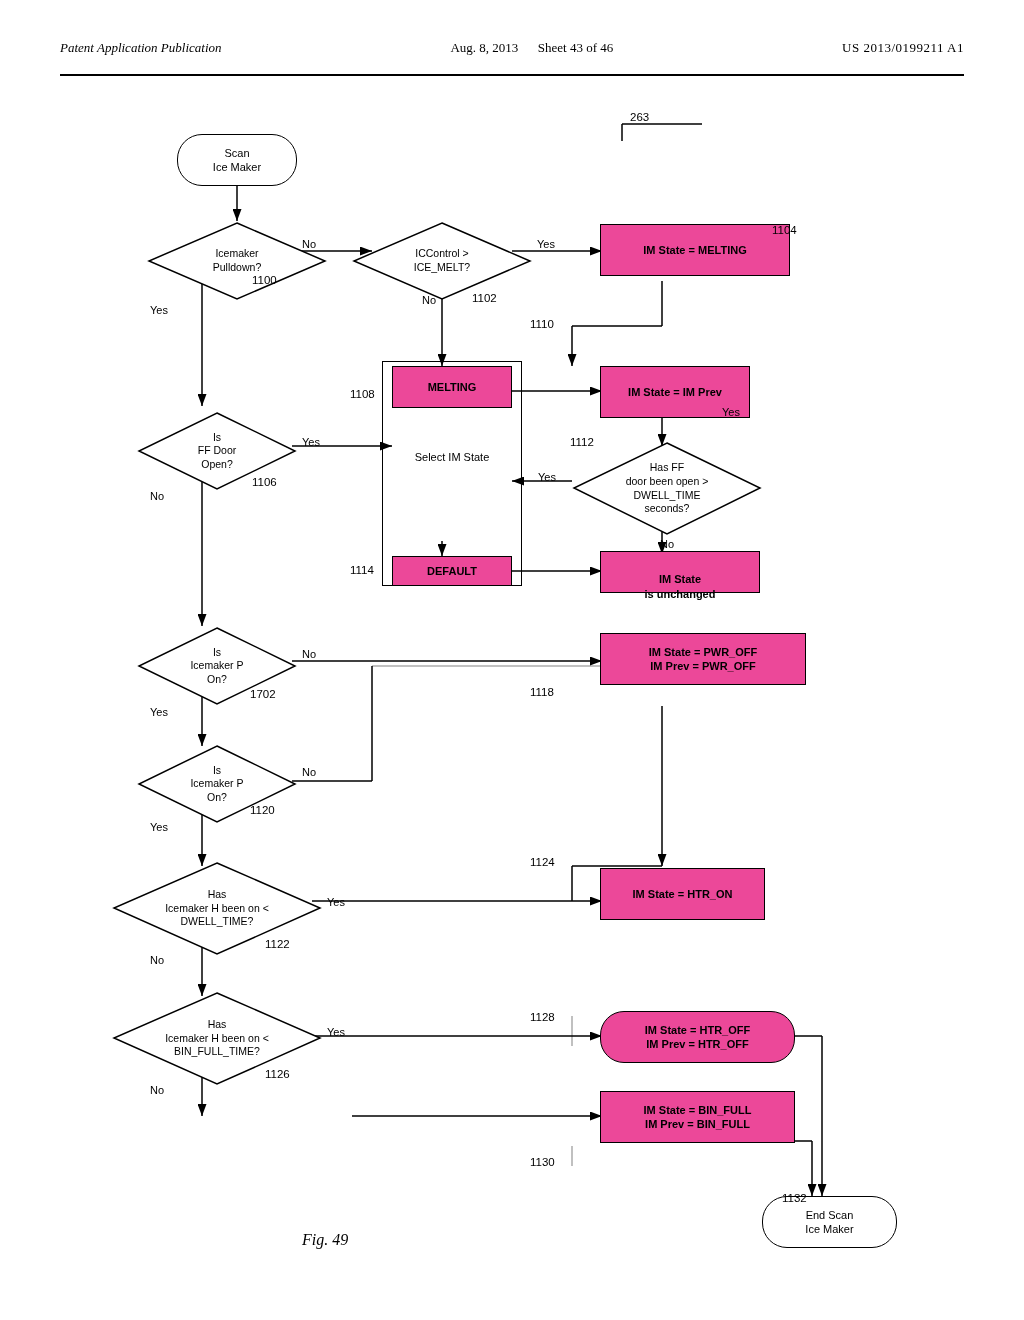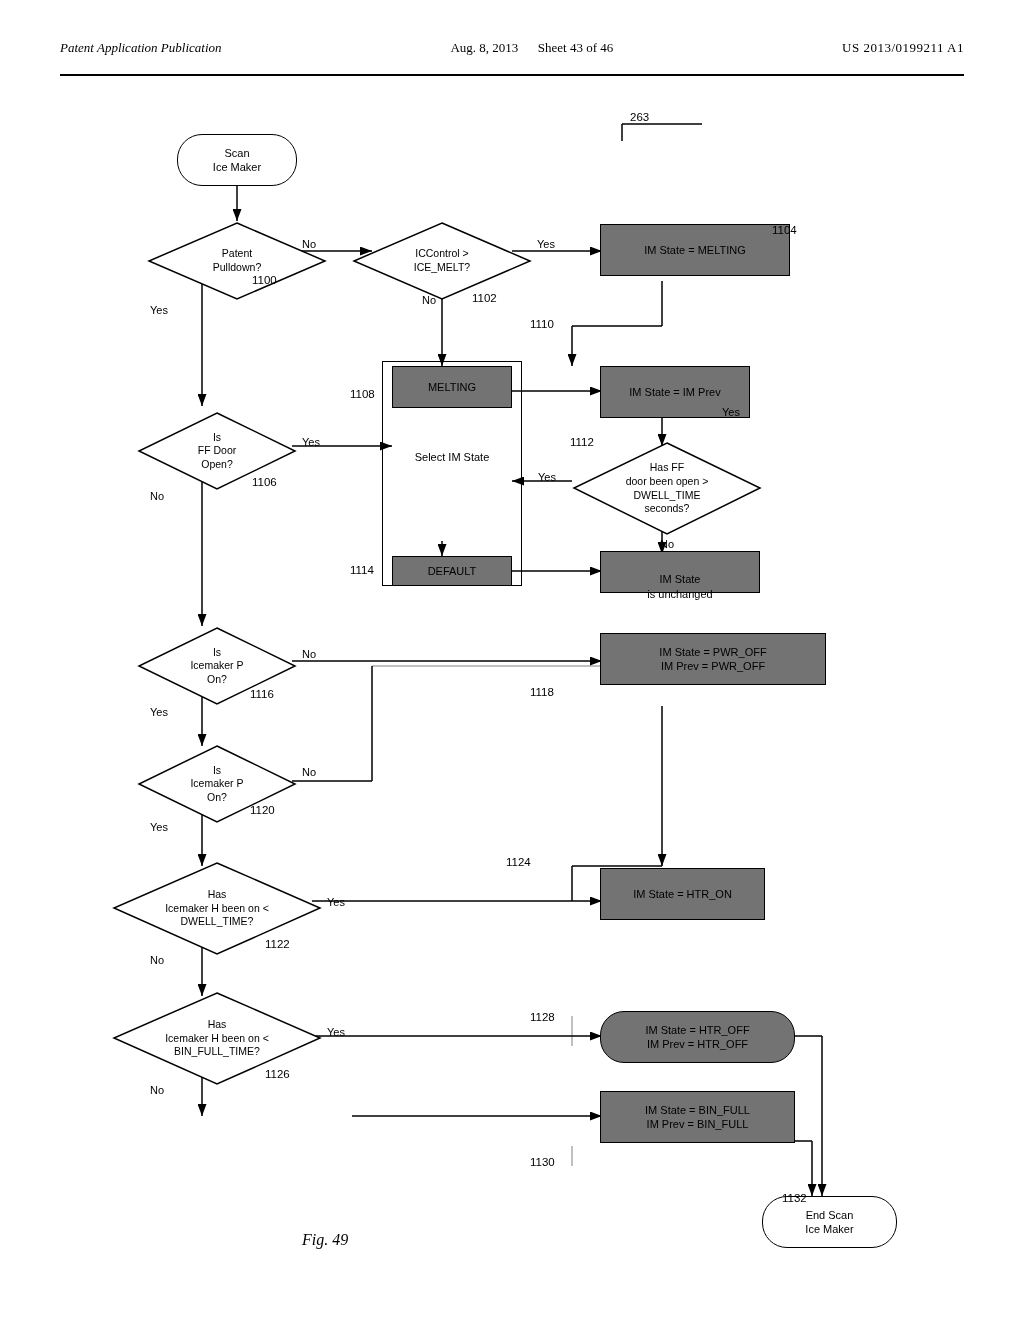--- a/index.html
+++ b/index.html
@@ -54,21 +54,22 @@
     
     .fc-terminal {
       border: 1.5px solid #000;
       border-radius: 25px;
       background: #fff;
     }
 
     
     .fc-rect {
       border: 1.5px solid #000;
-      background: #737373;
+      background: #ec4899;
+      font-weight: bold;
     }
 
     
     .fc-diamond {
       background: transparent;
       border: none;
     }
     .fc-diamond svg {
       position: absolute;
       top: 0; left: 0;
@@ -215,21 +216,21 @@
 
     <div class="fc-shape fc-terminal" style="left:95px; top:28px; width:120px; height:52px;">
       <span style="white-space:pre-line;">Scan
 Ice Maker</span>
     </div>
 
     <div class="fc-shape fc-diamond" style="left:65px; top:115px; width:180px; height:80px;">
       <svg viewBox="0 0 180 80" width="180" height="80">
         <polygon points="90,2 178,40 90,78 2,40" fill="white" stroke="black" stroke-width="1.5"></polygon>
       </svg>
-      <div class="diamond-text" style="white-space:pre-line;">Patent
+      <div class="diamond-text" style="white-space:pre-line;">Icemaker
 Pulldown?</div>
     </div>
 
     <div class="fc-ref" style="left:170px; top:168px;">1100</div>
 
     <div class="fc-label" style="left:220px; top:132px;">No</div>
 
     <div class="fc-label" style="left:68px; top:198px;">Yes</div>
 
     <div class="fc-shape fc-diamond" style="left:270px; top:115px; width:180px; height:80px;">
@@ -318,27 +319,27 @@
 
     <div class="fc-shape fc-diamond" style="left:55px; top:520px; width:160px; height:80px;">
       <svg viewBox="0 0 160 80" width="160" height="80">
         <polygon points="80,2 158,40 80,78 2,40" fill="white" stroke="black" stroke-width="1.5"></polygon>
       </svg>
       <div class="diamond-text" style="white-space:pre-line;">Is
 Icemaker P
 On?</div>
     </div>
 
-    <div class="fc-ref" style="left:168px; top:582px;">1116</div>
+    <div class="fc-ref" style="left:168px; top:582px;">1702</div>
 
     <div class="fc-label" style="left:220px; top:542px;">No</div>
 
     <div class="fc-label" style="left:68px; top:600px;">Yes</div>
 
-    <div class="fc-shape fc-rect" style="left:518px; top:527px; width:226px; height:52px;">
+    <div class="fc-shape fc-rect" style="left:518px; top:527px; width:206px; height:52px;">
       <span style="white-space:pre-line; font-size:11px;">IM State = PWR_OFF
 IM Prev = PWR_OFF</span>
     </div>
 
     <div class="fc-ref" style="left:448px; top:580px;">1118</div>
 
     <div class="fc-shape fc-diamond" style="left:55px; top:638px; width:160px; height:80px;">
       <svg viewBox="0 0 160 80" width="160" height="80">
         <polygon points="80,2 158,40 80,78 2,40" fill="white" stroke="black" stroke-width="1.5"></polygon>
       </svg>
@@ -361,21 +362,21 @@
 Icemaker H been on &lt;
 DWELL_TIME?</div>
     </div>
 
     <div class="fc-ref" style="left:183px; top:832px;">1122</div>
 
     <div class="fc-label" style="left:245px; top:790px;">Yes</div>
 
     <div class="fc-label" style="left:68px; top:848px;">No</div>
 
-    <div class="fc-ref" style="left:424px; top:750px;text-align:right;">1124</div>
+    <div class="fc-ref" style="left:448px; top:750px;text-align:right;">1124</div>
 
     <div class="fc-shape fc-rect" style="left:518px; top:762px; width:165px; height:52px;">
       <span>IM State = HTR_ON</span>
     </div>
 
     <div class="fc-shape fc-diamond" style="left:30px; top:885px; width:210px; height:95px;">
       <svg viewBox="0 0 210 95" width="210" height="95">
         <polygon points="105,2 208,47 105,93 2,47" fill="white" stroke="black" stroke-width="1.5"></polygon>
       </svg>
       <div class="diamond-text" style="white-space:pre-line;">Has

